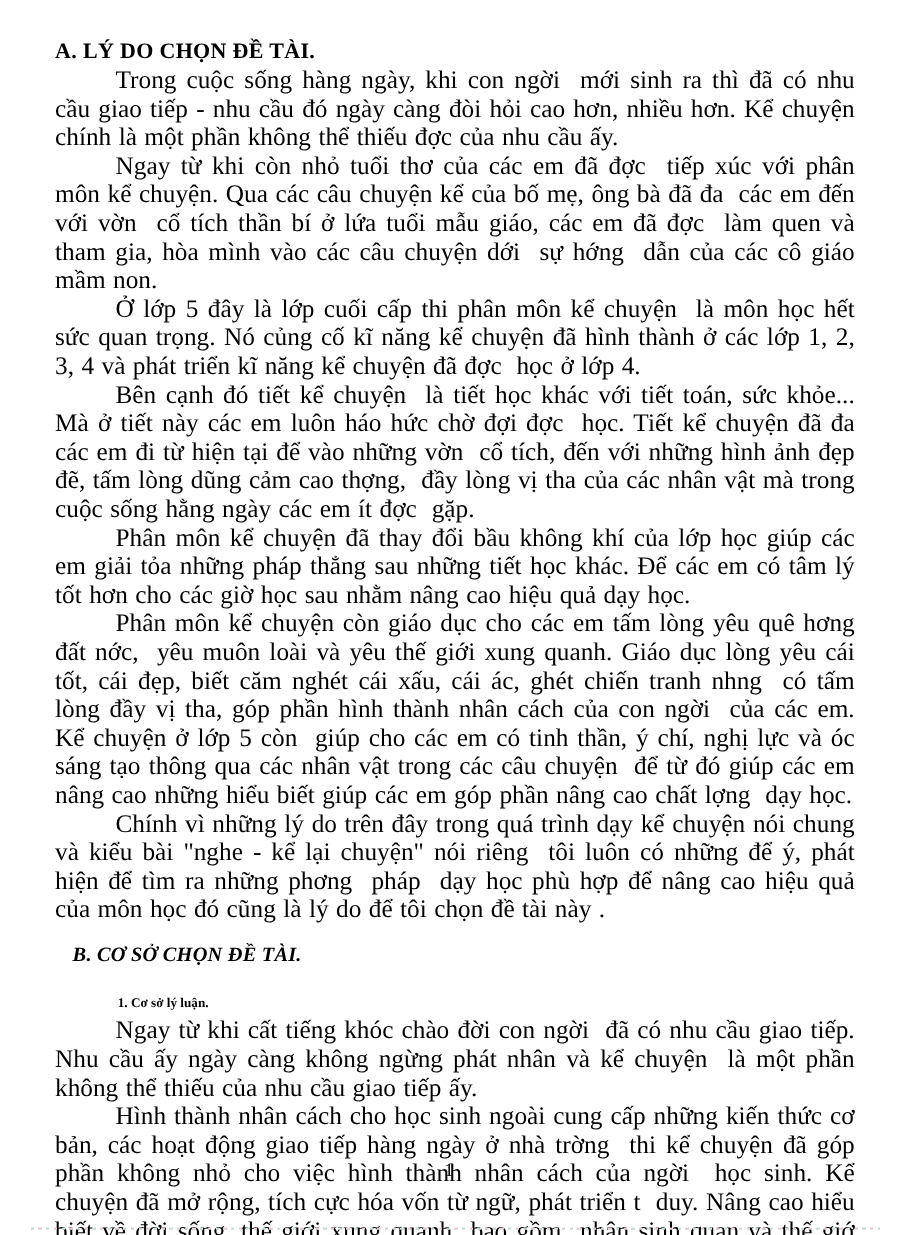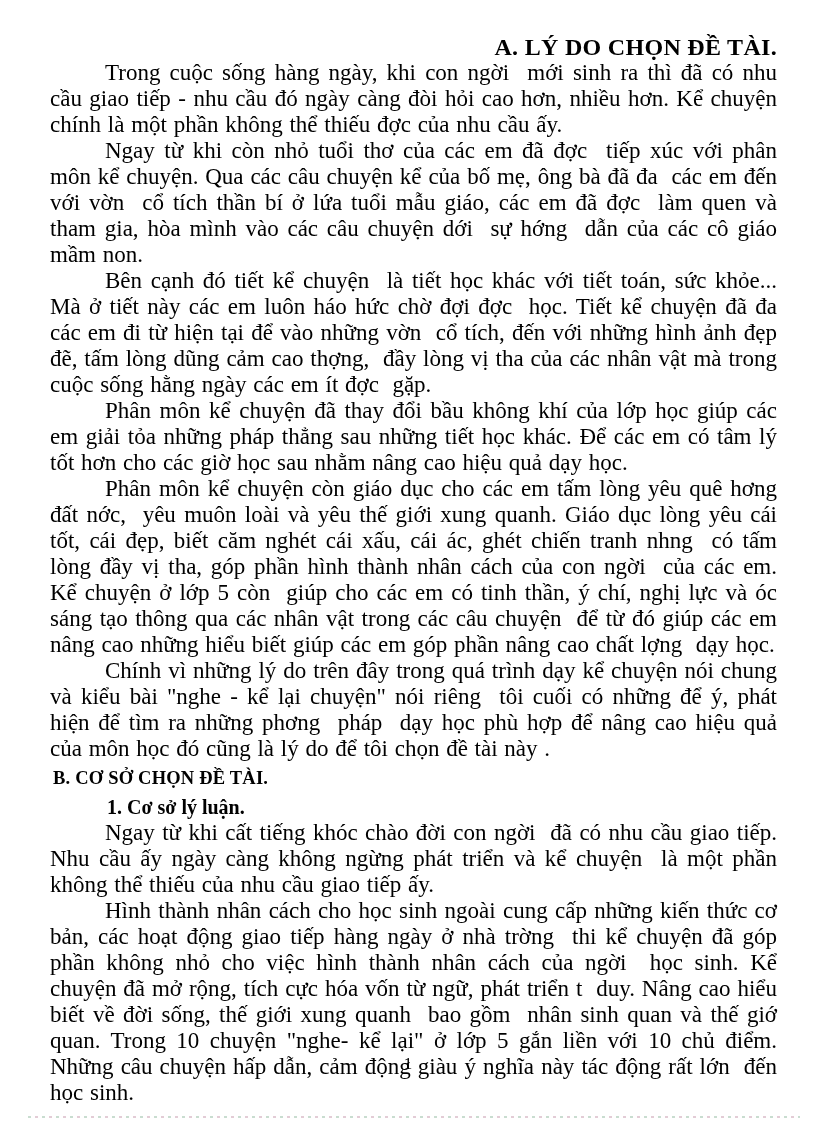--- a/index.html
+++ b/index.html
@@ -12,45 +12,46 @@
     color: #000000;
     overflow: hidden;
   }
   .content {
     position: absolute;
     left: 50px;
     top: 34px;
     width: 727px;
   }
   .title-a {
-    font-size: 24px;
+    font-size: 20px;
     line-height: 26px;
     font-weight: bold;
-    text-align: right;
+    text-align: left;
     margin: 0;
     letter-spacing: 0.3px;
   }
   .para {
     font-size: 23px;
     line-height: 26px;
     text-align: justify;
     text-indent: 55px;
     margin: 0;
     white-space: pre-wrap;
     word-spacing: 1px;
   }
   .title-b {
     font-size: 18.5px;
     line-height: 26px;
     font-weight: bold;
-    margin: 3px;
+    margin: 16px;
     letter-spacing: 0.2px;
+    font-style: italic;
   }
   .subtitle-1 {
-    font-size: 20px;
+    font-size: 12px;
     line-height: 26px;
     font-weight: bold;
     margin: 0;
     text-indent: 57px;
   }
   .page-number {
     position: absolute;
     left: 0;
     right: 0;
     top: 1051px;
@@ -74,24 +75,25 @@
   }
 </style>
 </head>
 <body>
 
 <div class="page">
   <div class="content">
     <h1 class="title-a">A. LÝ DO CHỌN ĐỀ TÀI.</h1>
     <p class="para">Trong cuộc sống hàng ngày, khi con ngời  mới sinh ra thì đã có nhu cầu giao tiếp - nhu cầu đó ngày càng đòi hỏi cao hơn, nhiều hơn. Kể chuyện chính là một phần không thể thiếu đợc của nhu cầu ấy.</p>
     <p class="para">Ngay từ khi còn nhỏ tuổi thơ của các em đã đợc  tiếp xúc với phân môn kể chuyện. Qua các câu chuyện kể của bố mẹ, ông bà đã đa  các em đến với vờn  cổ tích thần bí ở lứa tuổi mẫu giáo, các em đã đợc  làm quen và tham gia, hòa mình vào các câu chuyện dới  sự hớng  dẫn của các cô giáo mầm non.</p>
+    <p class="para">Ở lớp 5 đây là lớp cuối cấp thi phân môn kể chuyện  là môn học hết sức quan trọng. Nó củng cố kĩ năng kể chuyện đã hình thành ở các lớp 1, 2, 3, 4 và phát triển kĩ năng kể chuyện đã đợc  học ở lớp 4.</p>
     <p class="para">Bên cạnh đó tiết kể chuyện  là tiết học khác với tiết toán, sức khỏe... Mà ở tiết này các em luôn háo hức chờ đợi đợc  học. Tiết kể chuyện đã đa  các em đi từ hiện tại để vào những vờn  cổ tích, đến với những hình ảnh đẹp đẽ, tấm lòng dũng cảm cao thợng,  đầy lòng vị tha của các nhân vật mà trong cuộc sống hằng ngày các em ít đợc  gặp.</p>
     <p class="para">Phân môn kể chuyện đã thay đổi bầu không khí của lớp học giúp các em giải tỏa những pháp thẳng sau những tiết học khác. Để các em có tâm lý tốt hơn cho các giờ học sau nhằm nâng cao hiệu quả dạy học.</p>
     <p class="para">Phân môn kể chuyện còn giáo dục cho các em tấm lòng yêu quê hơng  đất nớc,  yêu muôn loài và yêu thế giới xung quanh. Giáo dục lòng yêu cái tốt, cái đẹp, biết căm nghét cái xấu, cái ác, ghét chiến tranh nhng  có tấm lòng đầy vị tha, góp phần hình thành nhân cách của con ngời  của các em. Kể chuyện ở lớp 5 còn  giúp cho các em có tinh thần, ý chí, nghị lực và óc sáng tạo thông qua các nhân vật trong các câu chuyện  để từ đó giúp các em nâng cao những hiểu biết giúp các em góp phần nâng cao chất lợng  dạy học.</p>
-    <p class="para">Chính vì những lý do trên đây trong quá trình dạy kể chuyện nói chung và kiểu bài "nghe - kể lại chuyện" nói riêng  tôi cuối có những để ý, phát hiện để tìm ra những phơng  pháp  dạy học phù hợp để nâng cao hiệu quả của môn học đó cũng là lý do để tôi chọn đề tài này .</p>
+    <p class="para">Chính vì những lý do trên đây trong quá trình dạy kể chuyện nói chung và kiểu bài "nghe - kể lại chuyện" nói riêng  tôi luôn có những để ý, phát hiện để tìm ra những phơng  pháp  dạy học phù hợp để nâng cao hiệu quả của môn học đó cũng là lý do để tôi chọn đề tài này .</p>
     <h2 class="title-b">B. CƠ SỞ CHỌN ĐỀ TÀI.</h2>
     <h3 class="subtitle-1">1. Cơ sở lý luận.</h3>
-    <p class="para">Ngay từ khi cất tiếng khóc chào đời con ngời  đã có nhu cầu giao tiếp. Nhu cầu ấy ngày càng không ngừng phát triển và kể chuyện  là một phần không thể thiếu của nhu cầu giao tiếp ấy.</p>
+    <p class="para">Ngay từ khi cất tiếng khóc chào đời con ngời  đã có nhu cầu giao tiếp. Nhu cầu ấy ngày càng không ngừng phát nhân và kể chuyện  là một phần không thể thiếu của nhu cầu giao tiếp ấy.</p>
     <p class="para">Hình thành nhân cách cho học sinh ngoài cung cấp những kiến thức cơ bản, các hoạt động giao tiếp hàng ngày ở nhà trờng  thi kể chuyện đã góp phần không nhỏ cho việc hình thành nhân cách của ngời  học sinh. Kể chuyện đã mở rộng, tích cực hóa vốn từ ngữ, phát triển t  duy. Nâng cao hiểu biết về đời sống, thế giới xung quanh  bao gồm  nhân sinh quan và thế giớ quan. Trong 10 chuyện "nghe- kể lại" ở lớp 5 gắn liền với 10 chủ điểm. Những câu chuyện hấp dẫn, cảm động giàu ý nghĩa này tác động rất lớn  đến học sinh.</p>
   </div>
   <div class="page-number">1</div>
   <div class="page-break-line"></div>
 </div>
 
 </body></html>

